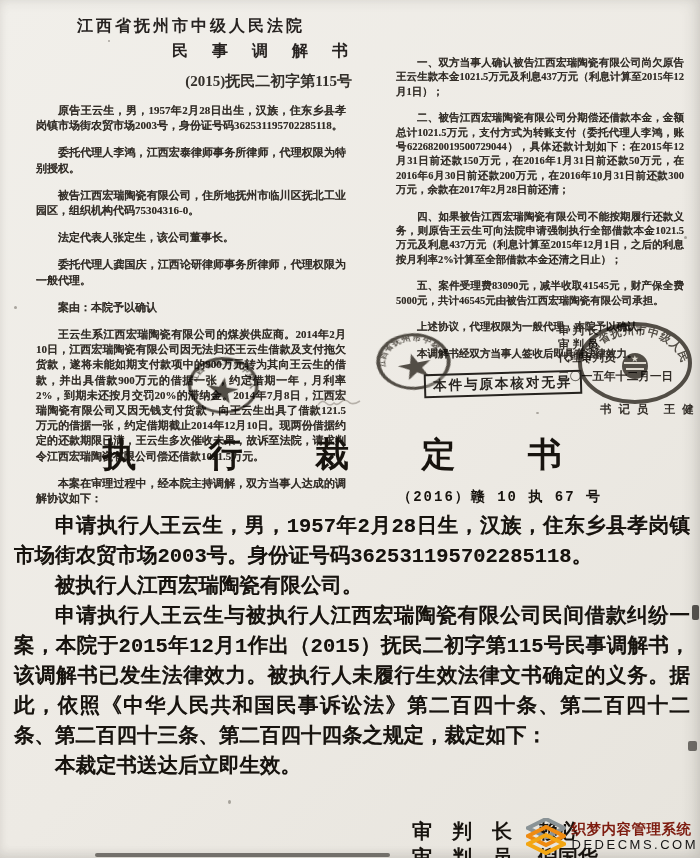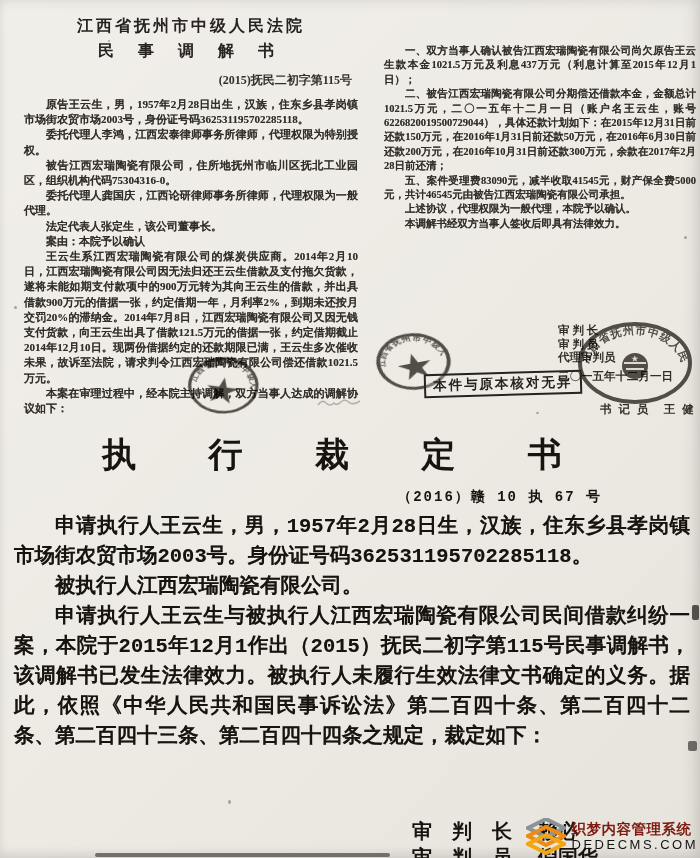--- a/index.html
+++ b/index.html
@@ -7,24 +7,24 @@
   .page{
     position:relative;width:700px;height:858px;overflow:hidden;
     background:linear-gradient(135deg,#f1efea 0%,#edeae4 55%,#e7e4dd 100%);
     font-family:"Liberation Serif","DejaVu Serif",serif;
     box-shadow:inset -6px 0 14px rgba(60,55,48,.12), inset 0 -4px 10px rgba(60,55,48,.08);
   }
   
   .doc1{position:absolute;left:0;top:0;width:700px;height:428px;color:#2e2a25;}
   .d1-left{position:absolute;left:24px;top:16px;width:334px;}
   .d1-court{text-align:center;font-size:16px;font-weight:700;letter-spacing:3px;color:#262220;}
-  .d1-title{text-align:center;font-size:16px;font-weight:700;letter-spacing:10px;margin-top:4px;color:#262220;}
-  .d1-caseno{text-align:right;font-size:12px;font-weight:600;margin:10px 6px 8px 0;color:#332f2a;}
+  .d1-title{text-align:right;font-size:16px;font-weight:700;letter-spacing:10px;margin-top:4px;color:#262220;}
+  .d1-caseno{text-align:right;font-size:15px;font-weight:600;margin:10px 6px 8px 0;color:#332f2a;}
   .d1-left p, .d1-right p{
-    margin:0;font-size:11px;line-height:15.2px;text-align:justify;text-indent:2em;
+    margin:12px;font-size:11px;line-height:15.2px;text-align:justify;text-indent:2em;
     font-weight:600;color:#322d27;text-shadow:0 0 .6px rgba(40,35,30,.5);
   }
   .d1-right{position:absolute;left:384px;top:44px;width:312px;}
   .d1-right p{font-size:10.5px;line-height:14.4px;}
   .d1-sign{position:absolute;left:558px;top:324px;width:138px;font-size:11.5px;font-weight:700;color:#322d27;}
   .d1-sign .row{line-height:13.5px;white-space:nowrap;}
   .d1-sign .date{margin-top:5px;}
   .d1-sign .clerk{margin-top:20px;letter-spacing:2px;margin-left:42px;}
   
   .seal{position:absolute;mix-blend-mode:multiply;opacity:.9;filter:blur(.3px);}
@@ -69,30 +69,31 @@
 
   <div class="doc1">
 
     <div class="d1-left">
       <div class="d1-court">江西省抚州市中级人民法院</div>
       <div class="d1-title">民 事 调 解 书</div>
       <div class="d1-caseno">(2015)抚民二初字第115号</div>
       <p>原告王云生，男，1957年2月28日出生，汉族，住东乡县孝岗镇市场街农贸市场2003号，身份证号码362531195702285118。</p>
       <p>委托代理人李鸿，江西宏泰律师事务所律师，代理权限为特别授权。</p>
       <p>被告江西宏瑞陶瓷有限公司，住所地抚州市临川区抚北工业园区，组织机构代码75304316-0。</p>
+      <p>法定代表人张定生，该公司董事长。</p>
       <p>委托代理人龚国庆，江西论研律师事务所律师，代理权限为一般代理。</p>
-      <p>法定代表人张定生，该公司董事长。</p>
       <p>案由：本院予以确认</p>
       <p>王云生系江西宏瑞陶瓷有限公司的煤炭供应商。2014年2月10日，江西宏瑞陶瓷有限公司因无法归还王云生借款及支付拖欠货款，遂将未能如期支付款项中的900万元转为其向王云生的借款，并出具借款900万元的借据一张，约定借期一年，月利率2%，到期未还按月交罚20%的滞纳金。2014年7月8日，江西宏瑞陶瓷有限公司又因无钱支付货款，向王云生出具了借款121.5万元的借据一张，约定借期截止2014年12月10日。现两份借据约定的还款期限已满，王云生多次催收未果，故诉至法院，请求判令江西宏瑞陶瓷有限公司偿还借款1021.5万元。</p>
       <p>本案在审理过程中，经本院主持调解，双方当事人达成的调解协议如下：</p>
     </div>
 
     <div class="d1-right">
       <p>一、双方当事人确认被告江西宏瑞陶瓷有限公司尚欠原告王云生款本金1021.5万元及利息437万元（利息计算至2015年12月1日）；</p>
-      <p>二、被告江西宏瑞陶瓷有限公司分期偿还借款本金，金额总计1021.5万元，二〇一五年十二月一日（账户名王云生，账号6226820019500729044），具体还款计划如下：在2015年12月31日前还款150万元，在2016年1月31日前还款50万元，在2016年6月30日前还款200万元，在2016年10月31日前还款300万元，余款在2017年2月28日前还清；</p>
+      <p>二、被告江西宏瑞陶瓷有限公司分期偿还借款本金，金额总计1021.5万元，支付方式为转账支付（委托代理人李鸿，账号6226820019500729044），具体还款计划如下：在2015年12月31日前还款150万元，在2016年1月31日前还款50万元，在2016年6月30日前还款200万元，在2016年10月31日前还款300万元，余款在2017年2月28日前还清；</p>
+      <p>四、如果被告江西宏瑞陶瓷有限公司不能按期履行还款义务，则原告王云生可向法院申请强制执行全部借款本金1021.5万元及利息437万元（利息计算至2015年12月1日，之后的利息按月利率2%计算至全部借款本金还清之日止）；</p>
       <p>五、案件受理费83090元，减半收取41545元，财产保全费5000元，共计46545元由被告江西宏瑞陶瓷有限公司承担。</p>
       <p>上述协议，代理权限为一般代理，本院予以确认。</p>
       <p>本调解书经双方当事人签收后即具有法律效力。</p>
     </div>
 
     <div class="d1-sign">
       <div class="row">审 判 长</div>
       <div class="row">审 判 员</div>
       <div class="row">代理审判员</div>
       <div class="row date">二〇一五年十二月一日</div>
@@ -150,20 +151,21 @@
     </svg>
   </div>
 
   <div class="doc2">
     <div class="d2-title">执 行 裁 定 书</div>
     <div class="d2-caseno">（2016）赣 10 执 67 号</div>
     <div class="d2-body">
       <p>申请执行人王云生，男，1957年2月28日生，汉族，住东乡县孝岗镇市场街农贸市场2003号。身份证号码362531195702285118。</p>
       <p>被执行人江西宏瑞陶瓷有限公司。</p>
       <p>申请执行人王云生与被执行人江西宏瑞陶瓷有限公司民间借款纠纷一案，本院于2015年12月1作出（2015）抚民二初字第115号民事调解书，该调解书已发生法律效力。被执行人未履行生效法律文书确定的义务。据此，依照《中华人民共和国民事诉讼法》第二百四十条、第二百四十二条、第二百四十三条、第二百四十四条之规定，裁定如下：</p>
+      <p>本裁定书送达后立即生效。</p>
     </div>
     <div class="d2-sign">
       <div class="row">
         <span>审　判　长</span><span class="name">赖必</span>
       </div>
       <div class="row">
         <span>审　判　员</span><span class="name">倪国华</span>
       </div>
     </div>
   </div>

